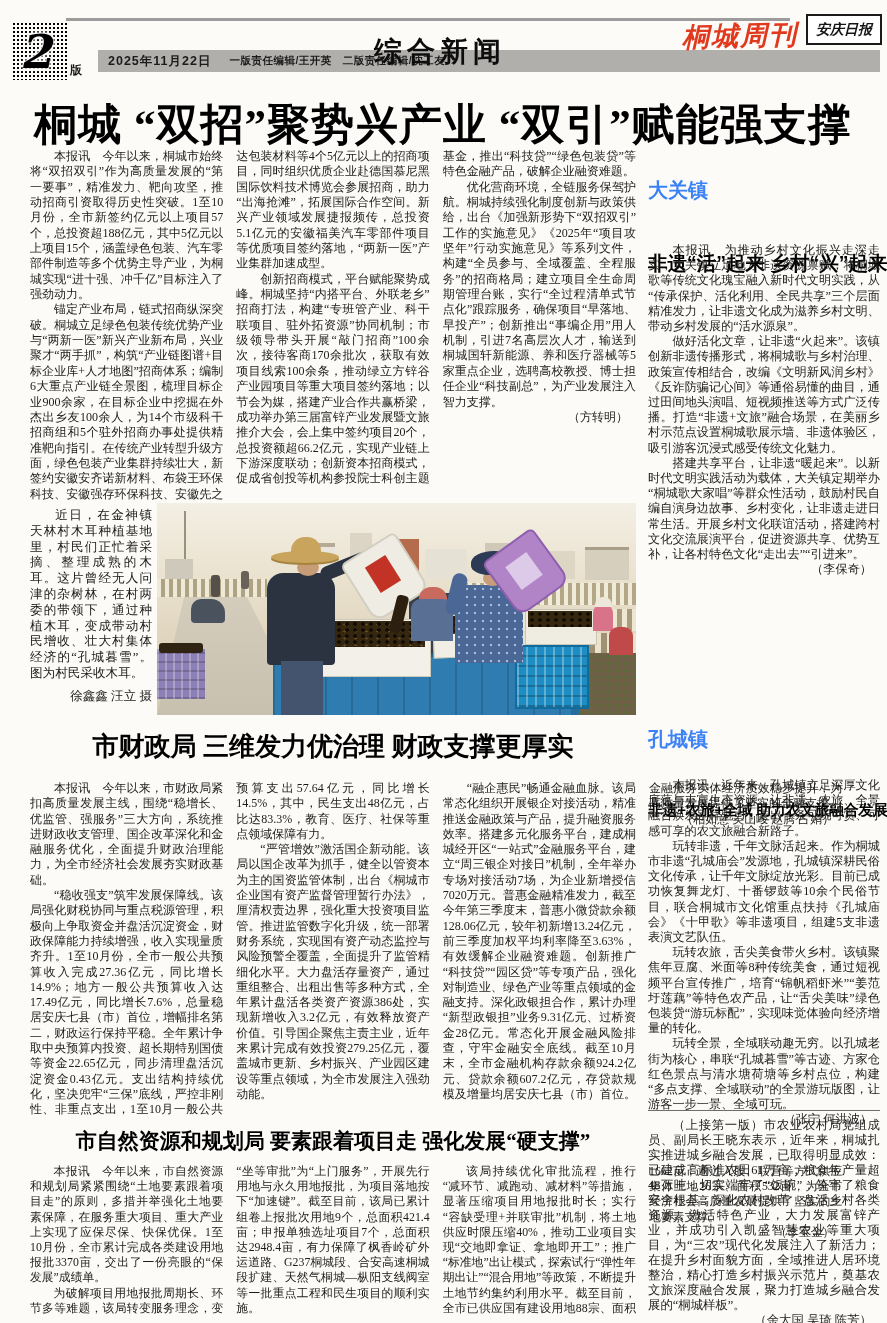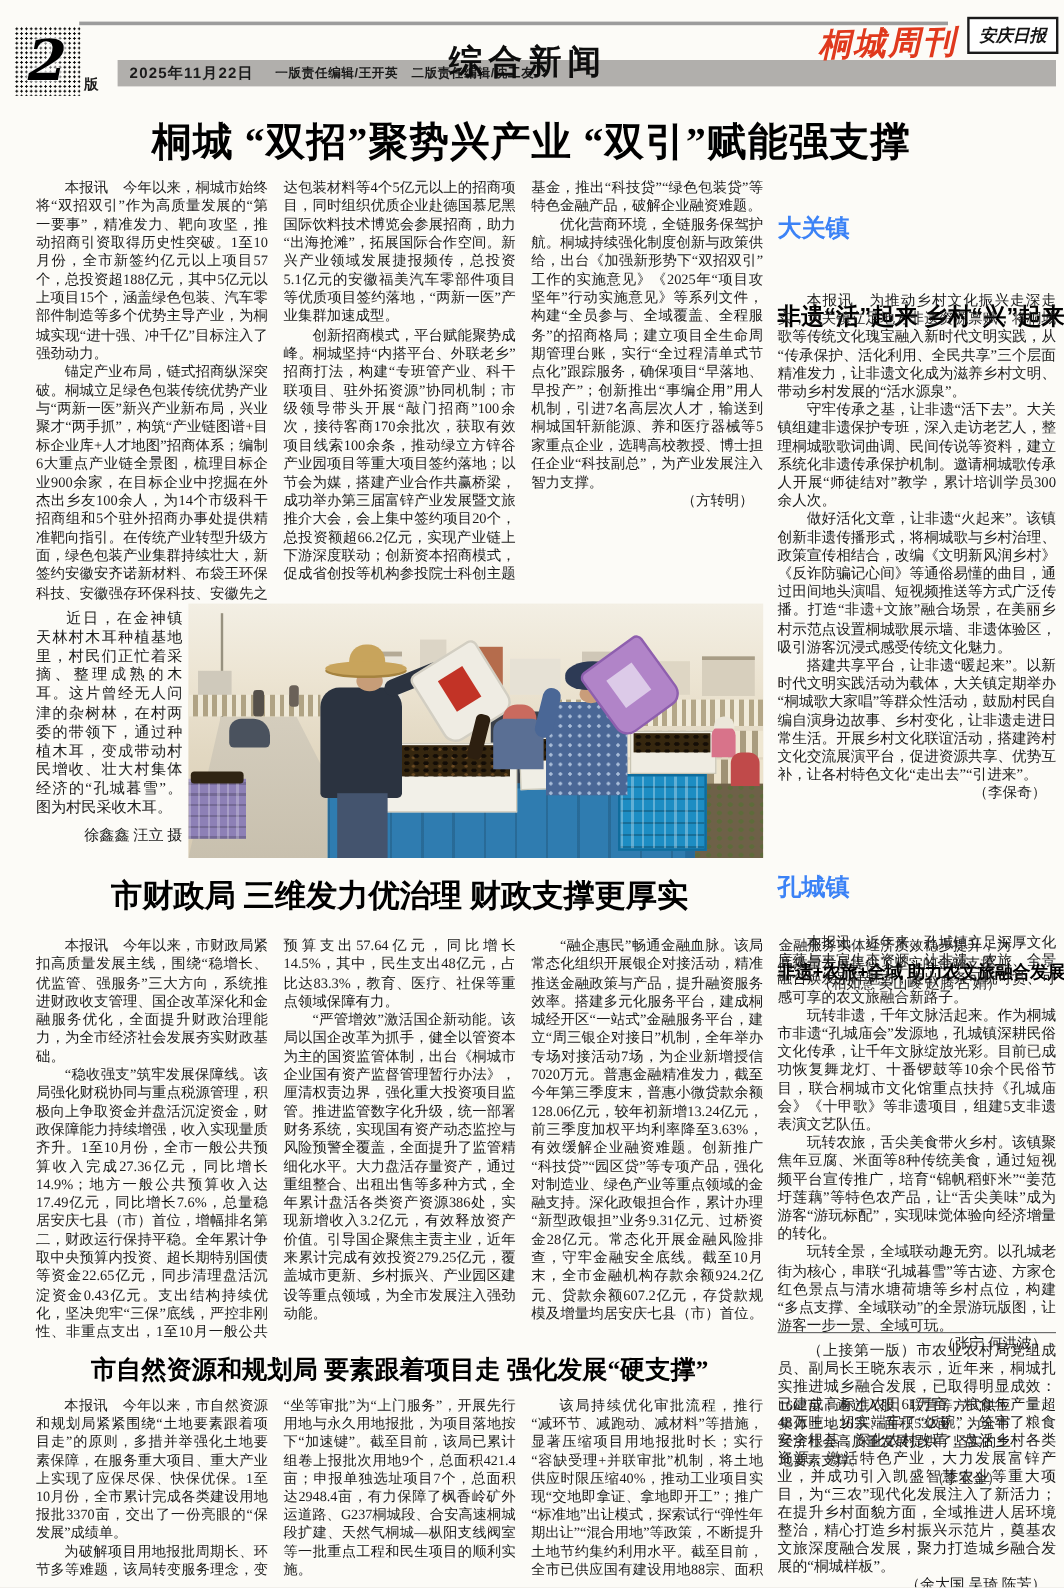--- a/index.html
+++ b/index.html
@@ -23,21 +23,21 @@
                  font-family:"Liberation Sans",sans-serif;font-weight:900;font-size:28px;
                  letter-spacing:5px;color:#0d0d0d;}
   .weekly{position:absolute;left:682px;top:18px;font-size:27px;font-weight:bold;font-style:italic;
           color:#e0391d;letter-spacing:2px;transform:rotate(-1.5deg);font-family:"Liberation Serif",serif;}
   .masthead-box{position:absolute;left:806px;top:14px;width:72px;height:27px;border:2px solid #1a1a1a;
                 background:#fff;display:flex;align-items:center;justify-content:center;
                 font-size:14px;font-weight:bold;font-style:italic;color:#141414;}
 
   
   .art-title{position:absolute;text-align:center;font-weight:900;color:#000;}
-  .headline{left:30px;top:96px;width:826px;font-size:33px;letter-spacing:1px;}
+  .headline{left:30px;top:96px;width:826px;font-size:43px;letter-spacing:1px;}
   .fin-title{left:30px;top:729px;width:606px;font-size:26px;}
   .land-title{left:30px;top:1127px;width:606px;font-size:21px;}
 
   .body-text{position:absolute;text-align:justify;}
   .body-text p{margin:0;text-indent:2em;}
   .byline{text-align:right;text-indent:0 !important;padding-right:8px;}
   .cols3{column-count:3;column-gap:13px;column-fill:auto;}
   .lead-body{left:30px;top:149px;width:606px;height:353px;font-size:12px;line-height:15.35px;}
   .fin-body{left:30px;top:781px;width:606px;height:338px;font-size:12px;line-height:15.3px;}
   .land-body{left:30px;top:1164px;width:606px;height:158px;font-size:11.8px;line-height:15.2px;}
@@ -175,32 +175,31 @@
     <p>本报讯　今年以来，市自然资源和规划局紧紧围绕“土地要素跟着项目走”的原则，多措并举强化土地要素保障，在服务重大项目、重大产业上实现了应保尽保、快保优保。1至10月份，全市累计完成各类建设用地报批3370亩，交出了一份亮眼的“保发展”成绩单。</p>
     <p>为破解项目用地报批周期长、环节多等难题，该局转变服务理念，变“坐等审批”为“上门服务”，开展先行用地与永久用地报批，为项目落地按下“加速键”。截至目前，该局已累计组卷上报批次用地9个，总面积421.4亩；申报单独选址项目7个，总面积达2948.4亩，有力保障了枫香岭矿外运道路、G237桐城段、合安高速桐城段扩建、天然气桐城—枞阳支线阀室等一批重点工程和民生项目的顺利实施。</p>
     <p>该局持续优化审批流程，推行“减环节、减跑动、减材料”等措施，显著压缩项目用地报批时长；实行“容缺受理+并联审批”机制，将土地供应时限压缩40%，推动工业项目实现“交地即拿证、拿地即开工”；推广“标准地”出让模式，探索试行“弹性年期出让”“混合用地”等政策，不断提升土地节约集约利用水平。截至目前，全市已供应国有建设用地88宗、面积1662亩；通过入股、联营等方式供应集体土地26宗、面积532亩，为全市经济社会高质量发展提供了坚实的土地要素支撑。</p>
     <p class="byline">（李宝金）</p>
   </div>
 
   <div class="sb-title1" style="top:177px;">大关镇</div>
   <div class="sb-title2" style="top:203px;font-size:19.5px;">非遗“活”起来 乡村“兴”起来</div>
   <div class="body-text sb-body" style="top:243px;">
     <p>本报讯　为推动乡村文化振兴走深走实，大关镇立足地方非遗资源禀赋，将桐城歌等传统文化瑰宝融入新时代文明实践，从“传承保护、活化利用、全民共享”三个层面精准发力，让非遗文化成为滋养乡村文明、带动乡村发展的“活水源泉”。</p>
-    <p>守牢传承之基，让非遗“活下去”。大关镇组建非遗保护专班，深入走访老艺人，整理桐城歌歌词曲调、民间传说等资料，建立系统化非遗传承保护机制。邀请桐城歌传承人开展“师徒结对”教学，累计培训学员300余人次。</p>
     <p>做好活化文章，让非遗“火起来”。该镇创新非遗传播形式，将桐城歌与乡村治理、政策宣传相结合，改编《文明新风润乡村》《反诈防骗记心间》等通俗易懂的曲目，通过田间地头演唱、短视频推送等方式广泛传播。打造“非遗+文旅”融合场景，在美丽乡村示范点设置桐城歌展示墙、非遗体验区，吸引游客沉浸式感受传统文化魅力。</p>
     <p>搭建共享平台，让非遗“暖起来”。以新时代文明实践活动为载体，大关镇定期举办“桐城歌大家唱”等群众性活动，鼓励村民自编自演身边故事、乡村变化，让非遗走进日常生活。开展乡村文化联谊活动，搭建跨村文化交流展演平台，促进资源共享、优势互补，让各村特色文化“走出去”“引进来”。</p>
     <p class="byline">（李保奇）</p>
   </div>
 
   <div class="sb-title1" style="top:726px;">孔城镇</div>
   <div class="sb-title2" style="top:754px;font-size:15px;letter-spacing:-0.4px;">非遗+农旅+全域 助力农文旅融合发展</div>
   <div class="body-text sb-body" style="top:778px;">
     <p>本报讯　近年来，孔城镇立足深厚文化底蕴与丰富生态资源，让非遗、农旅、全景融合焕发别样魅力，走出一条可玩可赏、可感可享的农文旅融合新路子。</p>
     <p>玩转非遗，千年文脉活起来。作为桐城市非遗“孔城庙会”发源地，孔城镇深耕民俗文化传承，让千年文脉绽放光彩。目前已成功恢复舞龙灯、十番锣鼓等10余个民俗节目，联合桐城市文化馆重点扶持《孔城庙会》《十甲歌》等非遗项目，组建5支非遗表演文艺队伍。</p>
-    <p>玩转农旅，舌尖美食带火乡村。该镇聚焦年豆腐、米面等8种传统美食，通过短视频平台宣传推广，培育“锦帆稻虾米”“姜范圩莲藕”等特色农产品，让“舌尖美味”成为游客“游玩标配”，实现味觉体验向经济增量的转化。</p>
+    <p>玩转农旅，舌尖美食带火乡村。该镇聚焦年豆腐、米面等8种传统美食，通过短视频平台宣传推广，培育“锦帆稻虾米”“姜范圩莲藕”等特色农产品，让“舌尖美味”绿色包装贷“游玩标配”，实现味觉体验向经济增量的转化。</p>
     <p>玩转全景，全域联动趣无穷。以孔城老街为核心，串联“孔城暮雪”等古迹、方家仓红色景点与清水塘荷塘等乡村点位，构建“多点支撑、全域联动”的全景游玩版图，让游客一步一景、全域可玩。</p>
     <p class="byline">（张宁 何洪波）</p>
   </div>
 
   <div class="sb-divider"></div>
 
   <div class="body-text sb-body" style="top:1118px;font-size:12.4px;line-height:15px;">
     <p>（上接第一版）市农业农村局党组成员、副局长王晓东表示，近年来，桐城扎实推进城乡融合发展，已取得明显成效：已建成高标准农田61万亩，粮食年产量超48万吨，切实端牢了“饭碗”，筑牢了粮食安全根基；深化农村改革，盘活乡村各类资源，激活特色产业，大力发展富锌产业，并成功引入凯盛智慧农业等重大项目，为“三农”现代化发展注入了新活力；在提升乡村面貌方面，全域推进人居环境整治，精心打造乡村振兴示范片，奠基农文旅深度融合发展，聚力打造城乡融合发展的“桐城样板”。</p>
     <p class="byline">（余大国 吴琦 陈芳）</p>
   </div>

